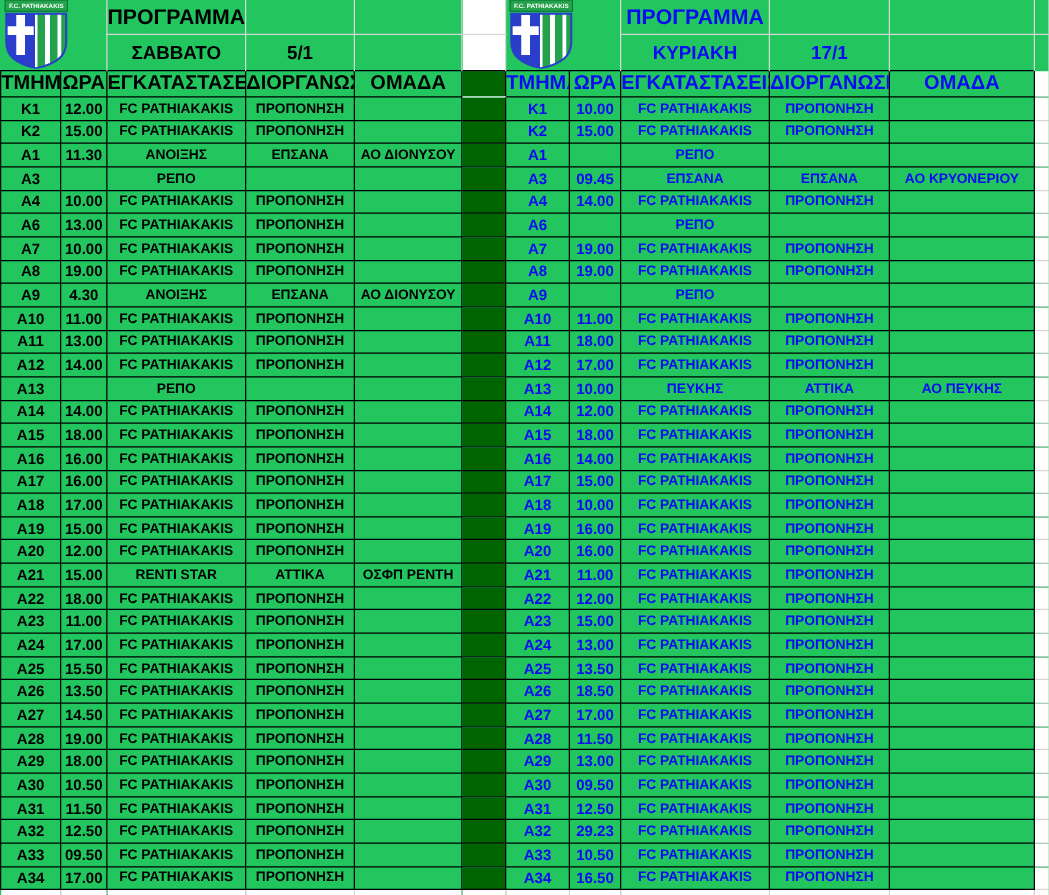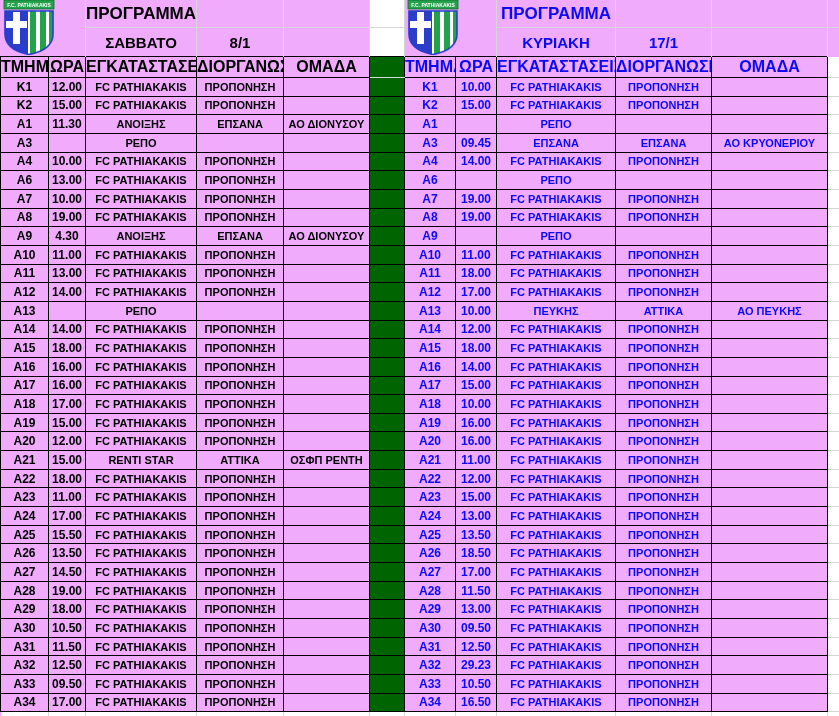--- a/index.html
+++ b/index.html
@@ -1,19 +1,19 @@
 <!DOCTYPE html>
 <html style="--green: #006400; --blue: #0a0af5; --gl: #d6d6d6;"><head>
 <meta charset="utf-8">
 <style>
   html,body{margin:0;padding:0;background:#ffffff;}
   .sheet{
     position:relative;
     width:839px;height:716px;
-    background:#f0abfc;
+    background:#22c55e;
     font-family:"Liberation Sans","DejaVu Sans",sans-serif;
     font-weight:bold;
     overflow:hidden;
   }
   table.grid{
     border-collapse:collapse;
     table-layout:fixed;
     width:839px;height:716px;
   }
   td{
@@ -119,21 +119,21 @@
         </svg>
       </td>
       <td class="title r">ΠΡΟΓΡΑΜΜΑ</td>
       <td></td>
       <td></td>
       <td></td>
     </tr>
 
     <tr class="t2">
       <td class="dayname l">ΣΑΒΒΑΤΟ</td>
-      <td class="datev l">8/1</td>
+      <td class="datev l">5/1</td>
       <td></td>
       <td class="gdiv-title"></td>
       <td class="dayname r">ΚΥΡΙΑΚΗ</td>
       <td class="datev r">17/1</td>
       <td></td>
       <td></td>
     </tr>
 
     <tr class="hdr">
       <td class="l">ΤΜΗΜΑ</td>

